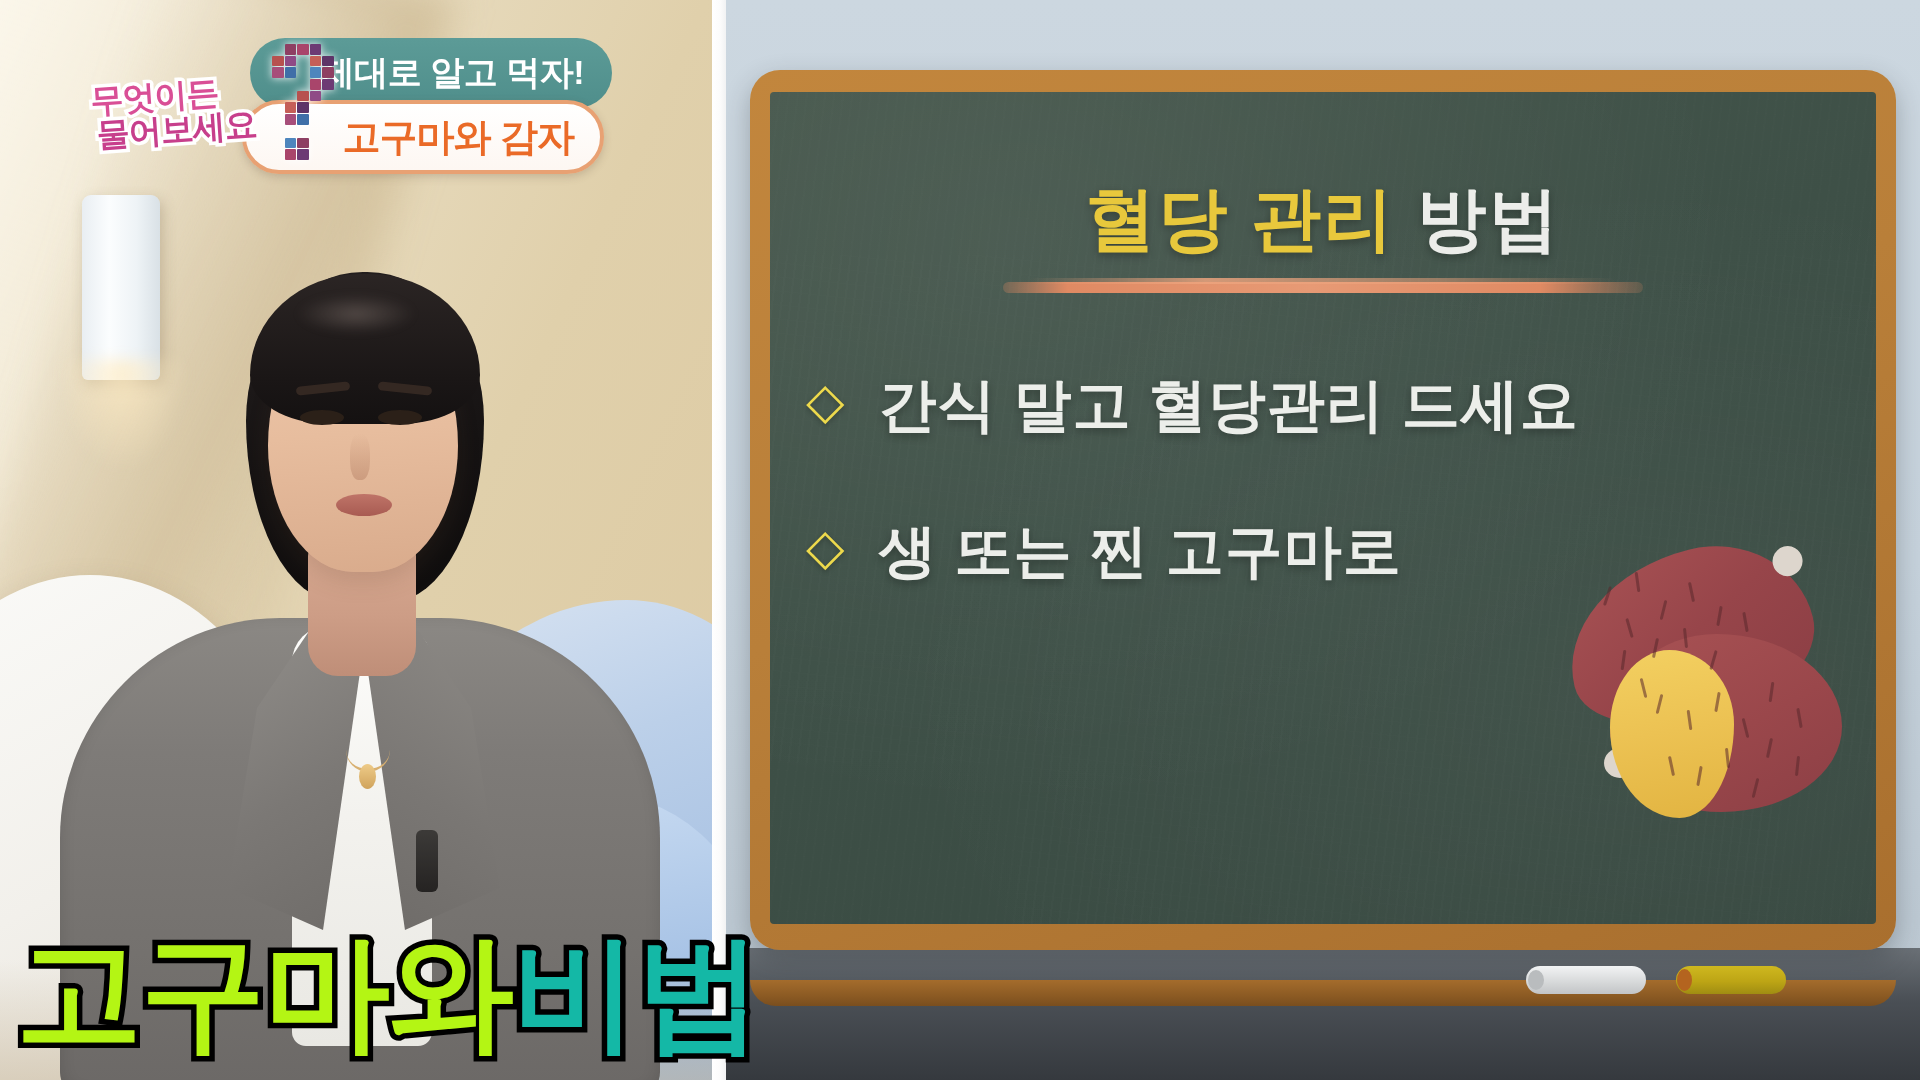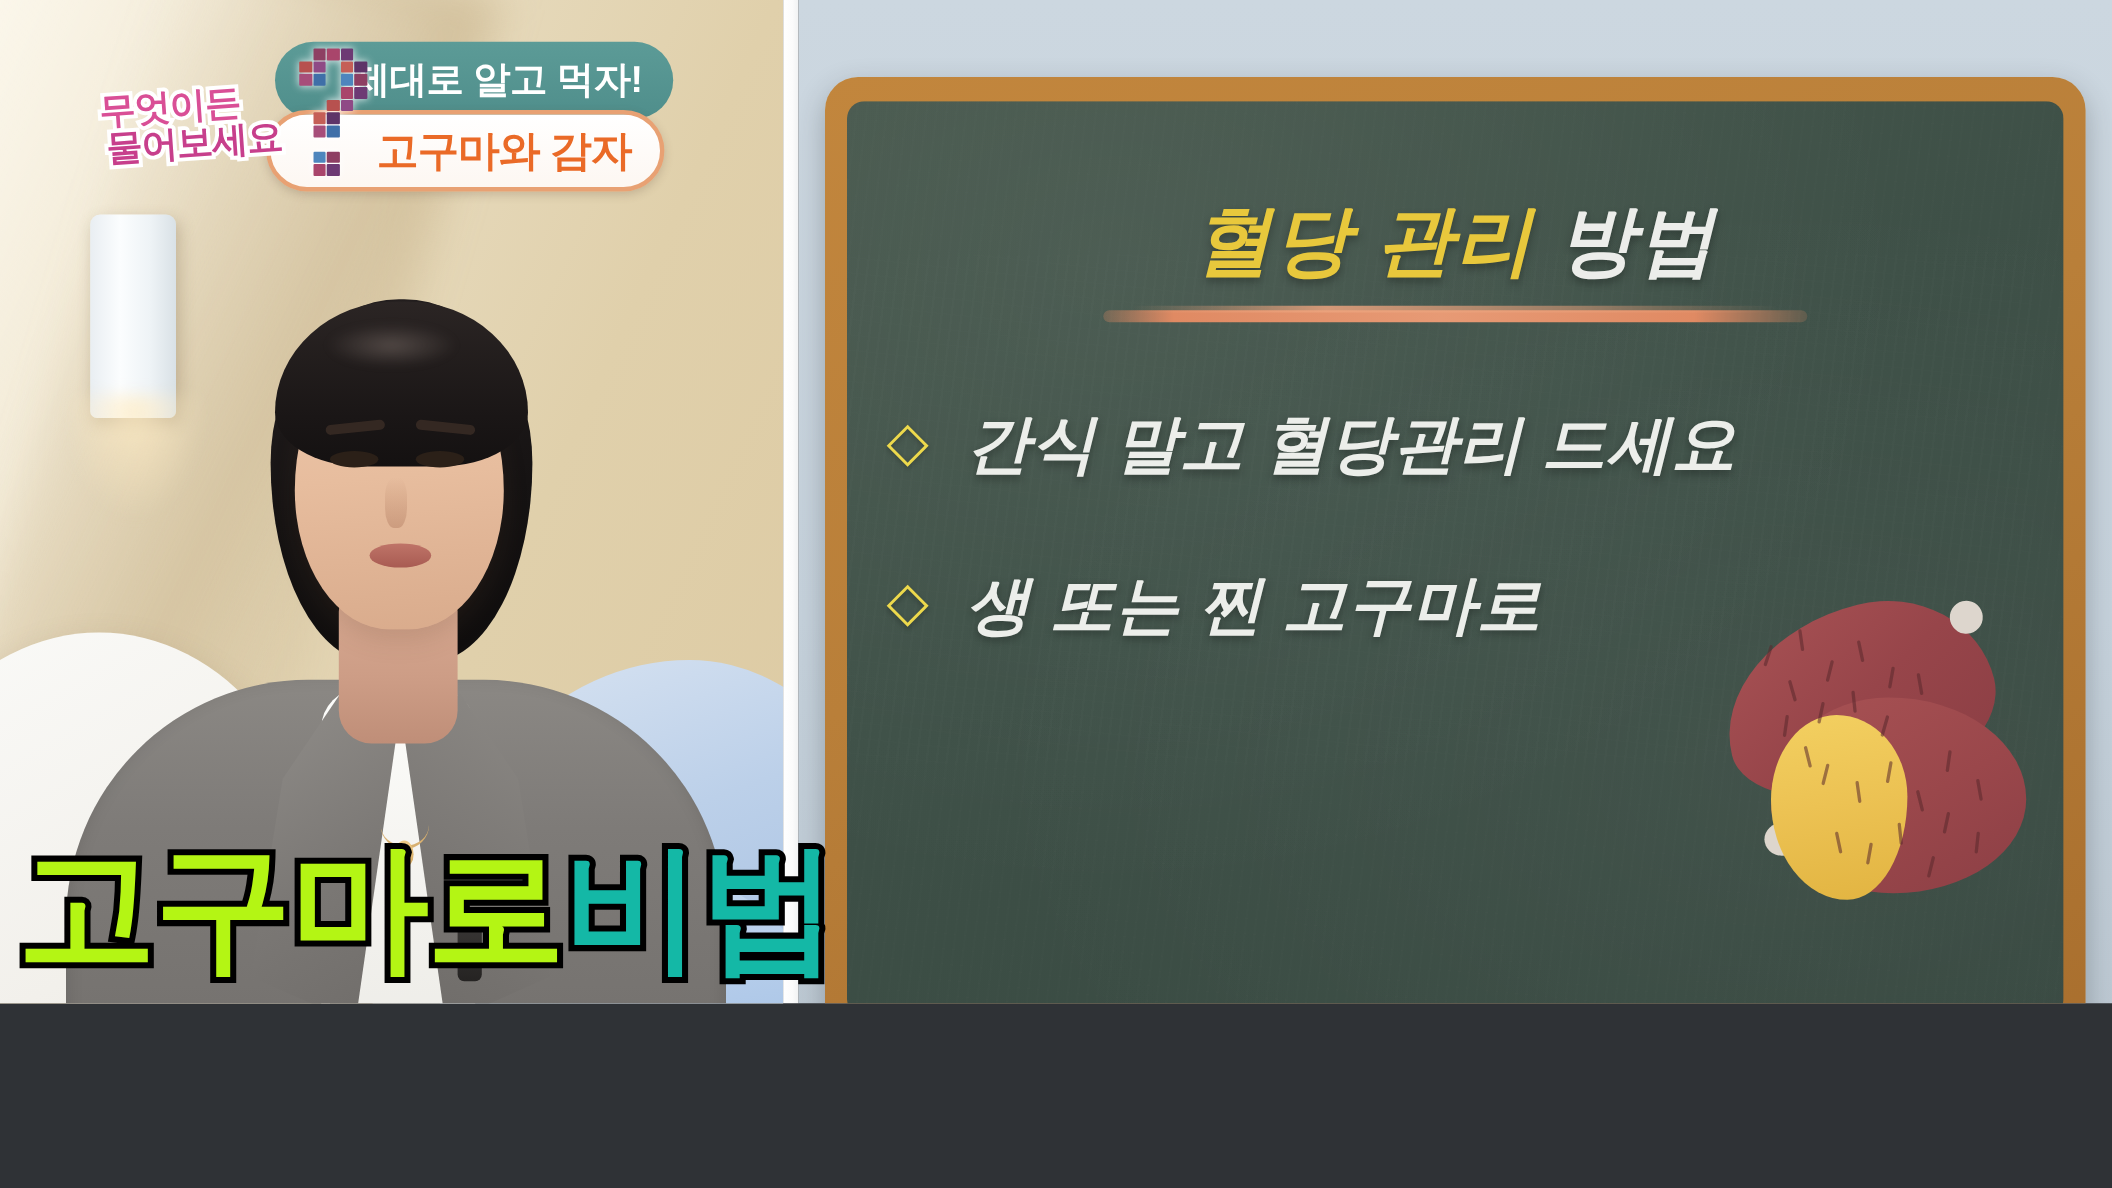--- a/index.html
+++ b/index.html
@@ -4,21 +4,21 @@
 <style>
   * { margin:0; padding:0; box-sizing:border-box; }
   html,body{ background:#2f3236; }
   body{
     width:1920px; height:1080px; overflow:hidden;
     font-family:"Liberation Sans","DejaVu Sans",sans-serif;
     position:relative;
   }
 
   
-  #stage{ position:absolute; inset:0; width:1920px; height:912px; overflow:hidden; }
+  #stage{ position:absolute; inset:0; width:1920px; height:1080px; overflow:hidden; }
 
   
   .video-panel{
     position:absolute; left:0; top:0; width:712px; height:1080px;
     overflow:hidden; background:#e3d4b4;
   }
   .studio-wall{
     position:absolute; inset:0;
     background:linear-gradient(115deg,#efe6d2 0%,#e8dcc0 30%,#e0d0ab 58%,#dcc9a1 100%);
   }
@@ -165,23 +165,22 @@
     border-radius:30px;
     box-shadow:0 10px 26px rgba(40,45,50,.30);
     padding:22px 20px 26px 20px;
   }
   .chalk-surface{
     position:relative; width:100%; height:100%;
     background:
       radial-gradient(ellipse at 22% 18%, rgba(255,255,255,.055), rgba(255,255,255,0) 60%),
       radial-gradient(ellipse at 78% 72%, rgba(255,255,255,.04), rgba(255,255,255,0) 62%),
       linear-gradient(155deg,#46574c 0%,#3e5047 44%,#374840 100%);
-    border-radius:16px;
+    border-radius:4px;
     overflow:hidden;
-    font-style:italic;
   }
   .chalk-dust{
     position:absolute; inset:0; opacity:.10;
     background:
       repeating-linear-gradient(97deg, rgba(255,255,255,.10) 0 2px, rgba(255,255,255,0) 2px 9px),
       repeating-linear-gradient(6deg, rgba(255,255,255,.06) 0 1px, rgba(255,255,255,0) 1px 14px);
   }
   .board-tray{
     position:absolute; left:24px; bottom:74px; width:1146px; height:26px;
     background:linear-gradient(180deg,#a46c2c 0%,#8e5c24 55%,#7a4e1e 100%);
@@ -525,16 +524,16 @@
         </div>
       </div>
     </div>
 
     <div class="board-tray"></div>
     <div class="chalk-stick white"></div>
     <div class="chalk-stick yellow"></div>
   </div>
 
   <div class="caption">
-    <span class="cap-green">고구마로</span><span class="cap-white">비법</span>
+    <span class="cap-green">고구마와</span><span class="cap-white">비법</span>
   </div>
 
 </div>
 
 </body></html>

